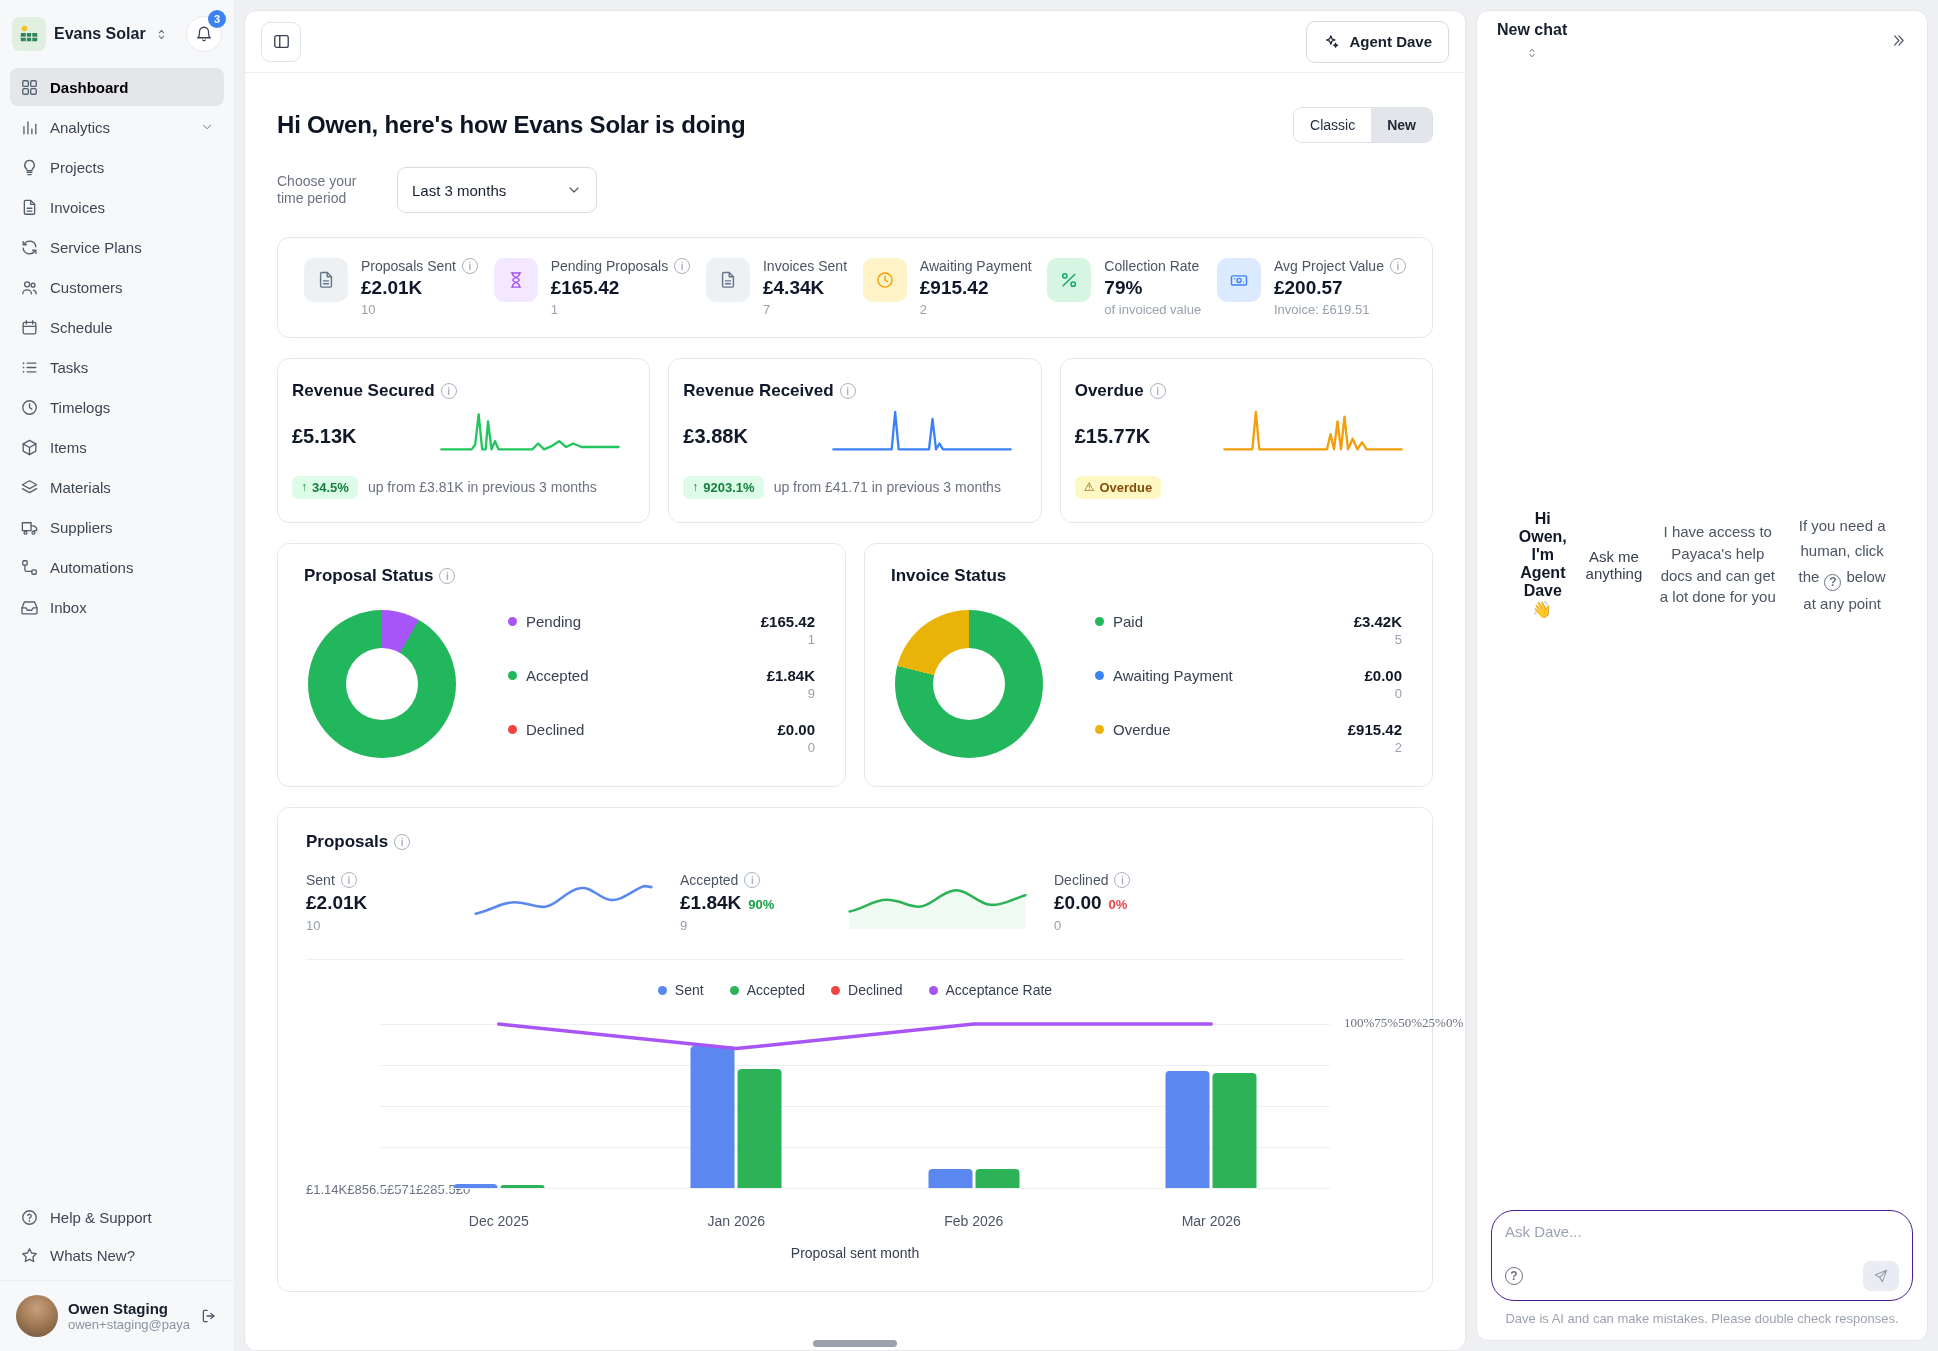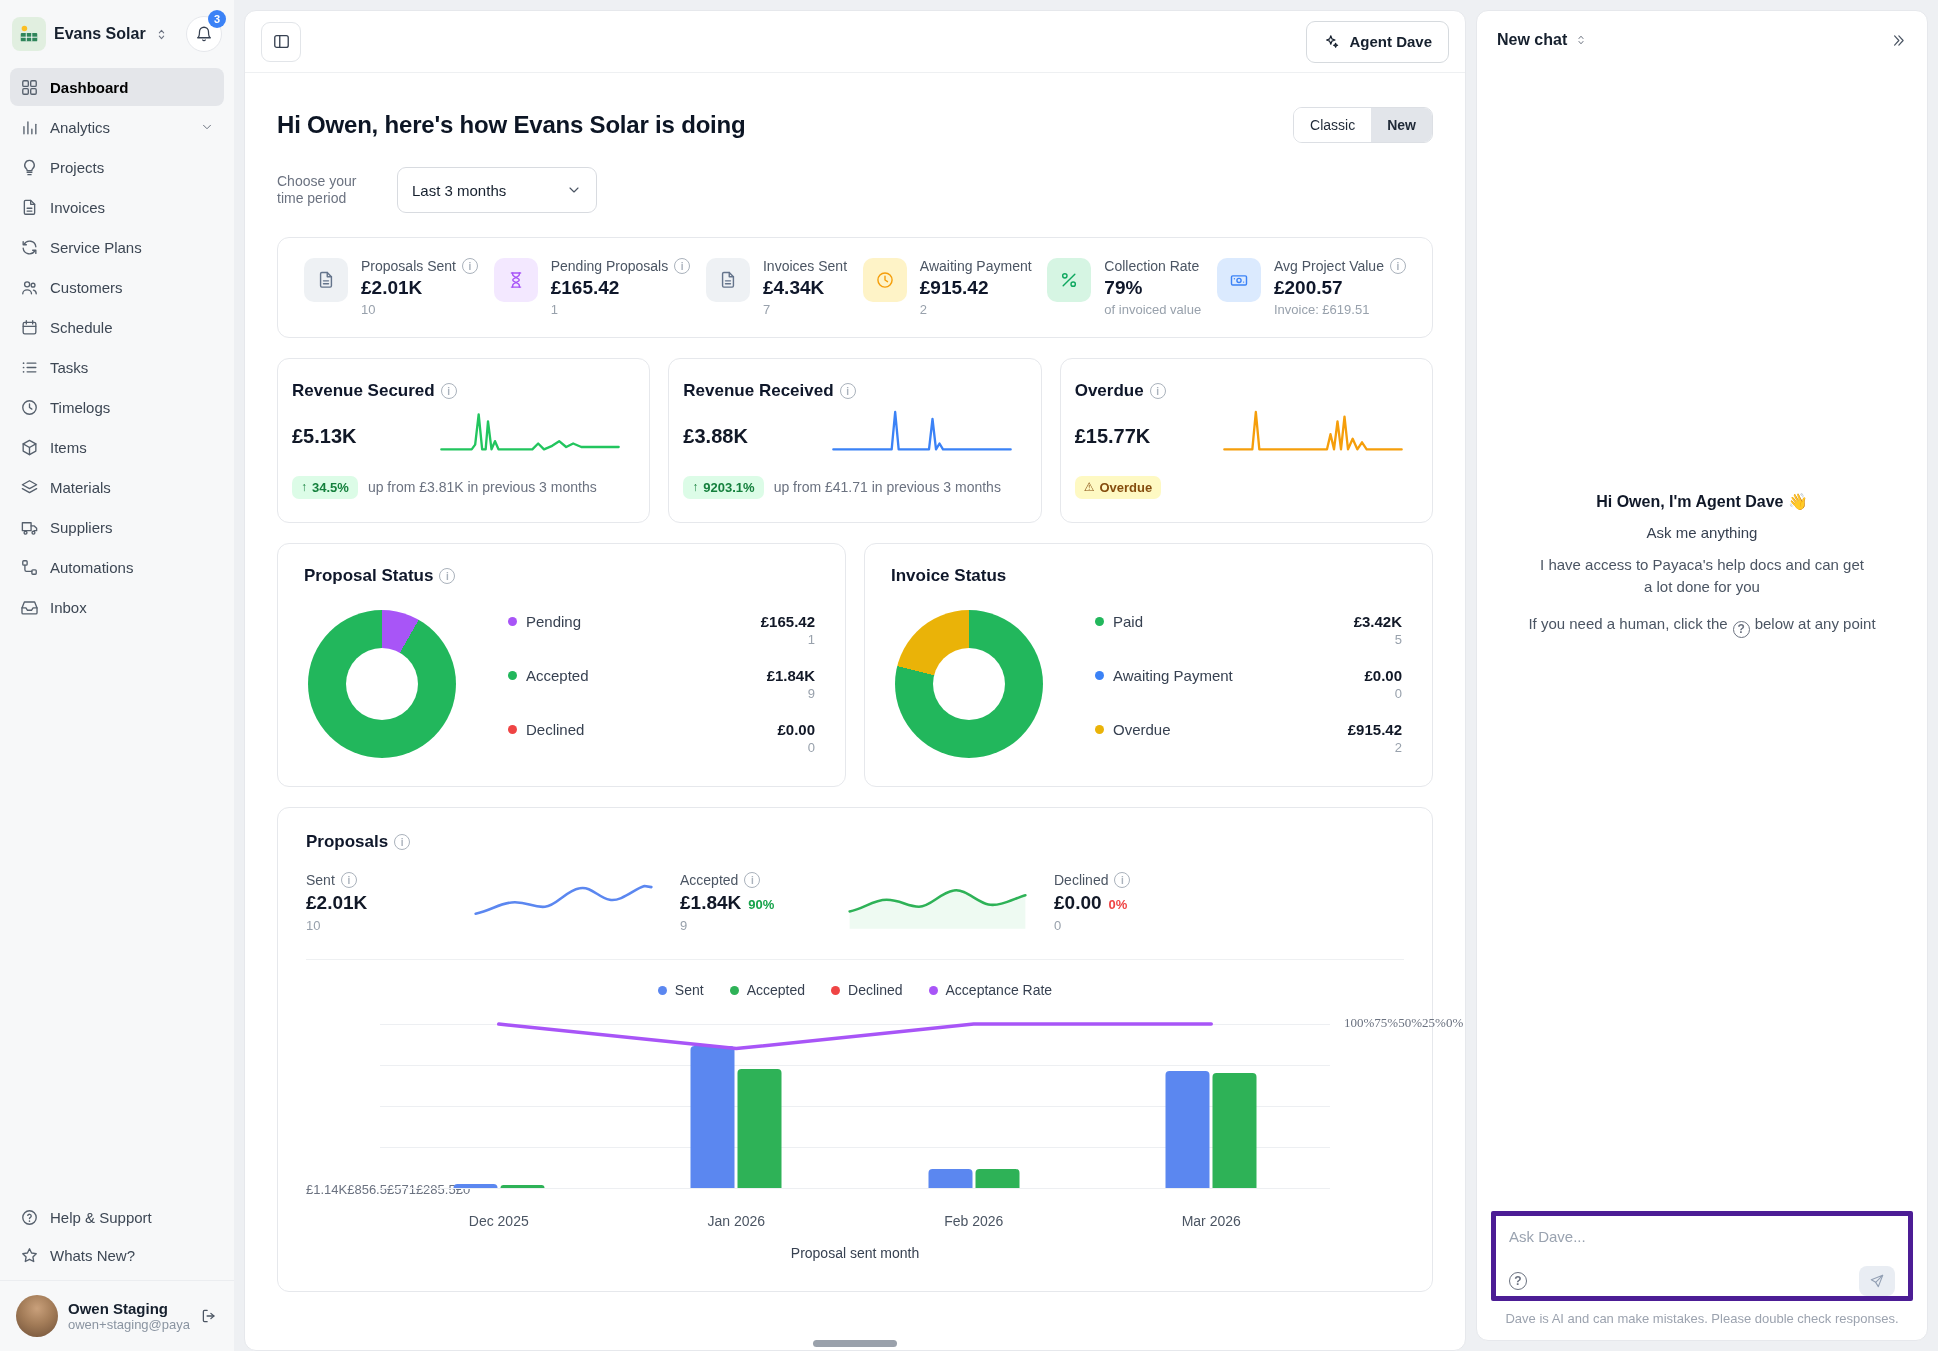--- a/index.html
+++ b/index.html
@@ -116,30 +116,30 @@
   .xlabels-row{display:flex;}
   .xlabels-row .sp{width:74px;flex:none;}
   #x-labels{flex:1;display:flex;}
   .x-lab{flex:1;text-align:center;font-size:14px;color:#4b5563;padding-top:16px;}
   .xlabel{text-align:center;font-size:14px;color:#374151;margin-top:16px;}
   .hscroll{position:absolute;bottom:3px;left:50%;transform:translateX(-50%);width:84px;height:7px;border-radius:4px;background:#9aa1ab;z-index:5;cursor:pointer;}
 
   
   .chat{width:452px;flex:none;margin:10px 10px 10px 0;background:#fff;border:1px solid #e6e8ec;border-radius:12px;display:flex;flex-direction:column;}
   .chat-head{height:58px;flex:none;display:flex;align-items:center;justify-content:space-between;padding:0 20px;}
-  .chat-title{display:flex;align-items:center;gap:7px;font-size:16px;font-weight:700;color:#16202e;cursor:pointer;}
+  .chat-title{display:flex;align-items:center;gap:7px;font-size:16px;font-weight:700;color:#16202e;cursor:pointer;flex-direction:column;}
   .chat-title .chev{color:#6b7280;display:flex;}
   .collapse{color:#4b5563;display:flex;cursor:pointer;}
-  .chat-body{flex:1;display:flex;flex-direction:column;align-items:center;justify-content:center;text-align:center;padding:0 36px 150px;gap:13px;font-size:15px;color:#374151;}
+  .chat-body{flex:1;display:flex;flex-direction:row;align-items:center;justify-content:center;text-align:center;padding:0 36px 150px;gap:13px;font-size:15px;color:#374151;}
   .chat-greet{font-size:16px;font-weight:700;color:#101828;}
   .chat-line2{max-width:330px;line-height:1.45;color:#4b5563;}
   .chat-line3{max-width:370px;line-height:1.7;color:#4b5563;}
   .chat-line3 .q-icon{vertical-align:-4px;margin:0 5px;width:17px;height:17px;}
   .chat-input-wrap{padding:0 14px;}
-  .input-box{border:5px solid #4c1d95;border-radius:2px;padding:12px 13px 0;background:#fff;}
+  .input-box{border:1px solid #4c1d95;border-radius:23px;padding:12px 13px 9px;background:#fff;}
   .input-box textarea{width:100%;height:34px;border:none;outline:none;resize:none;font-family:inherit;font-size:15px;color:#16202e;background:transparent;}
   .input-box textarea::placeholder{color:#9aa3b0;}
   .input-foot{display:flex;align-items:center;justify-content:space-between;}
   .send-btn{width:36px;height:30px;border-radius:8px;background:#e9edf3;border:none;display:flex;align-items:center;justify-content:center;color:#93a0b4;cursor:pointer;}
   .disclaimer{text-align:center;font-size:13px;color:#9ca3af;padding:10px 18px 14px;}
 </style>
 </head>
 <body>
 
 <div class="app">

